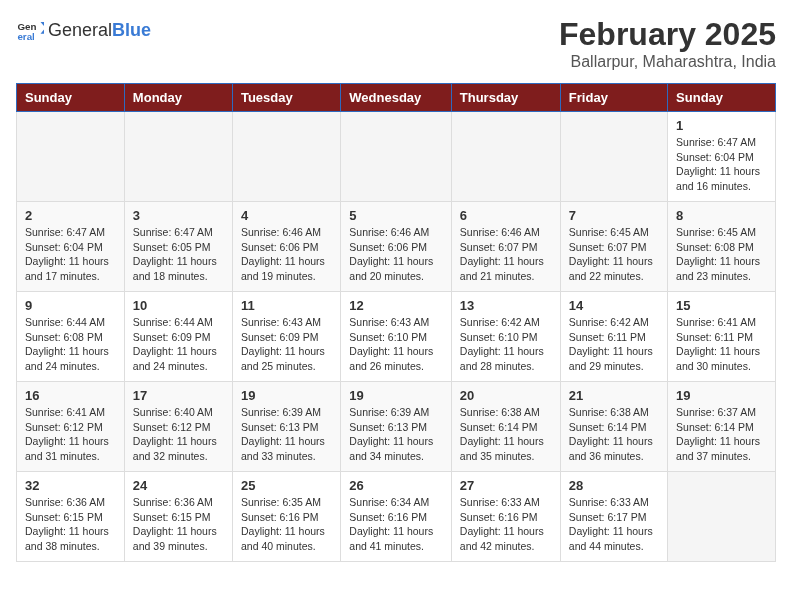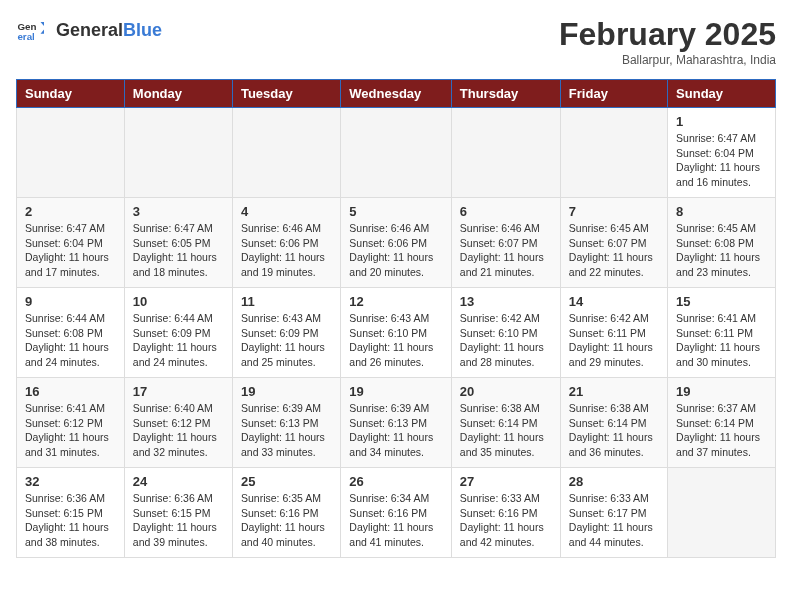--- a/index.html
+++ b/index.html
@@ -12,37 +12,37 @@
     }
     .header-area {
       display: flex;
       justify-content: space-between;
       align-items: flex-start;
       margin-bottom: 12px;
     }
     .logo {
       display: flex;
       align-items: center;
-      gap: 12px;
+      gap: 4px;
       justify-content: center;
     }
     .logo-icon {
       width: 28px;
       height: 28px;
     }
     .title-area {
       text-align: right;
     }
     .month-title {
       font-size: 32px;
       font-weight: bold;
       color: #333;
     }
     .location-title {
-      font-size: 12px;
+      font-size: 16px;
       color: #555;
     }
     .calendar-table {
       width: 100%;
       border-collapse: collapse;
       border: 1px solid #ccc;
     }
     .calendar-table th {
       background-color: #7f1d1d;
       color: #fff;
@@ -86,21 +86,21 @@
 
 <div class="header-area">
   <div class="logo">
     <svg class="logo-icon" viewBox="0 0 40 40" xmlns="http://www.w3.org/2000/svg">
       <text x="2" y="20" font-size="14" font-weight="bold" fill="#333">Gen</text>
       <text x="2" y="34" font-size="14" font-weight="bold" fill="#3a7bd5">eral</text>
       <polygon points="30,8 40,20 30,32 38,32 48,20 38,8" fill="#3a7bd5" transform="scale(0.7) translate(20,4)"></polygon>
     </svg>
     <div>
       <div>
-        <span style="font-size:18px;font-weight:bold;color:#333;">General</span><span style="font-size:18px;font-weight:bold;color:#3a7bd5;">Blue</span>
+        <span style="font-size:18px;font-weight:normal;color:#333;">General</span><span style="font-size:18px;font-weight:bold;color:#3a7bd5;">Blue</span>
       </div>
     </div>
   </div>
   <div class="title-area">
     <div class="month-title">February 2025</div>
     <div class="location-title">Ballarpur, Maharashtra, India</div>
   </div>
 </div>
 
 <table class="calendar-table">

